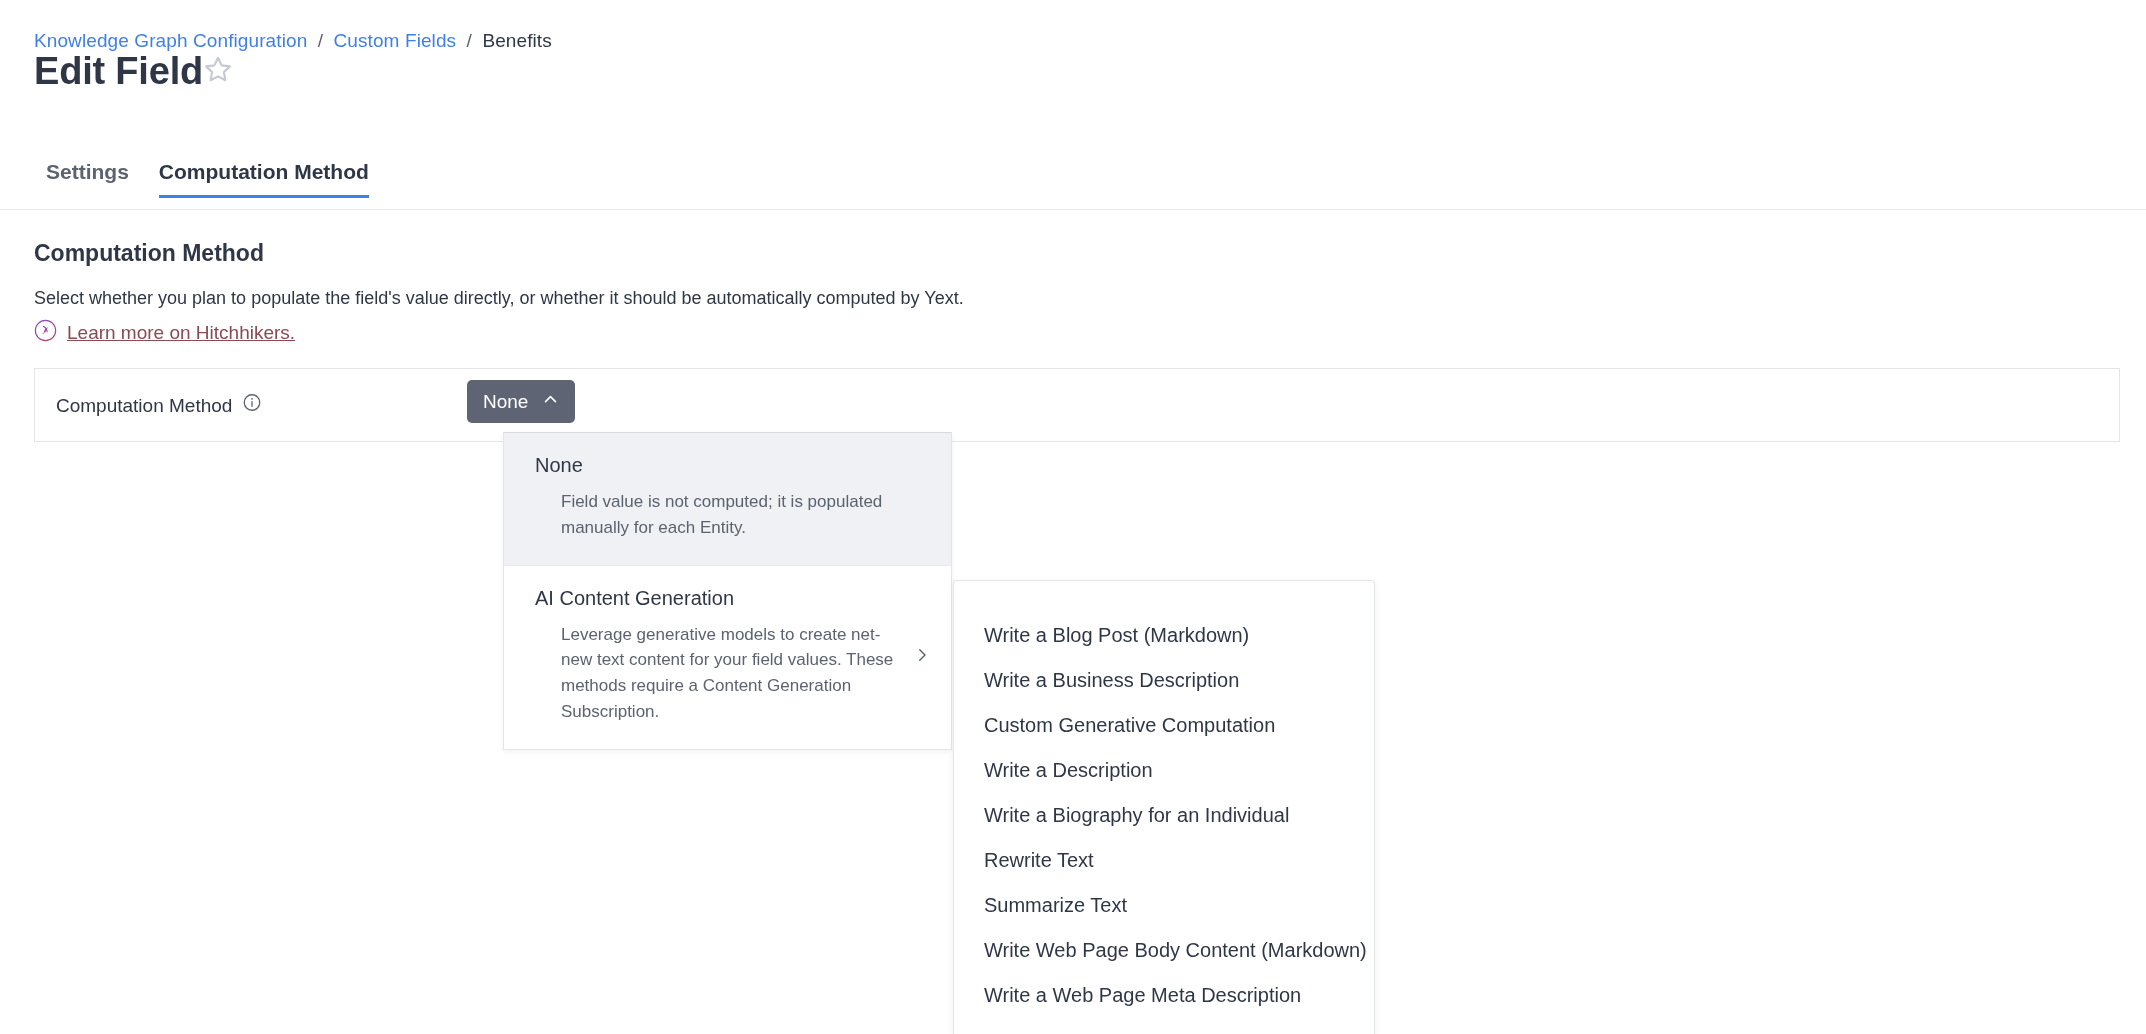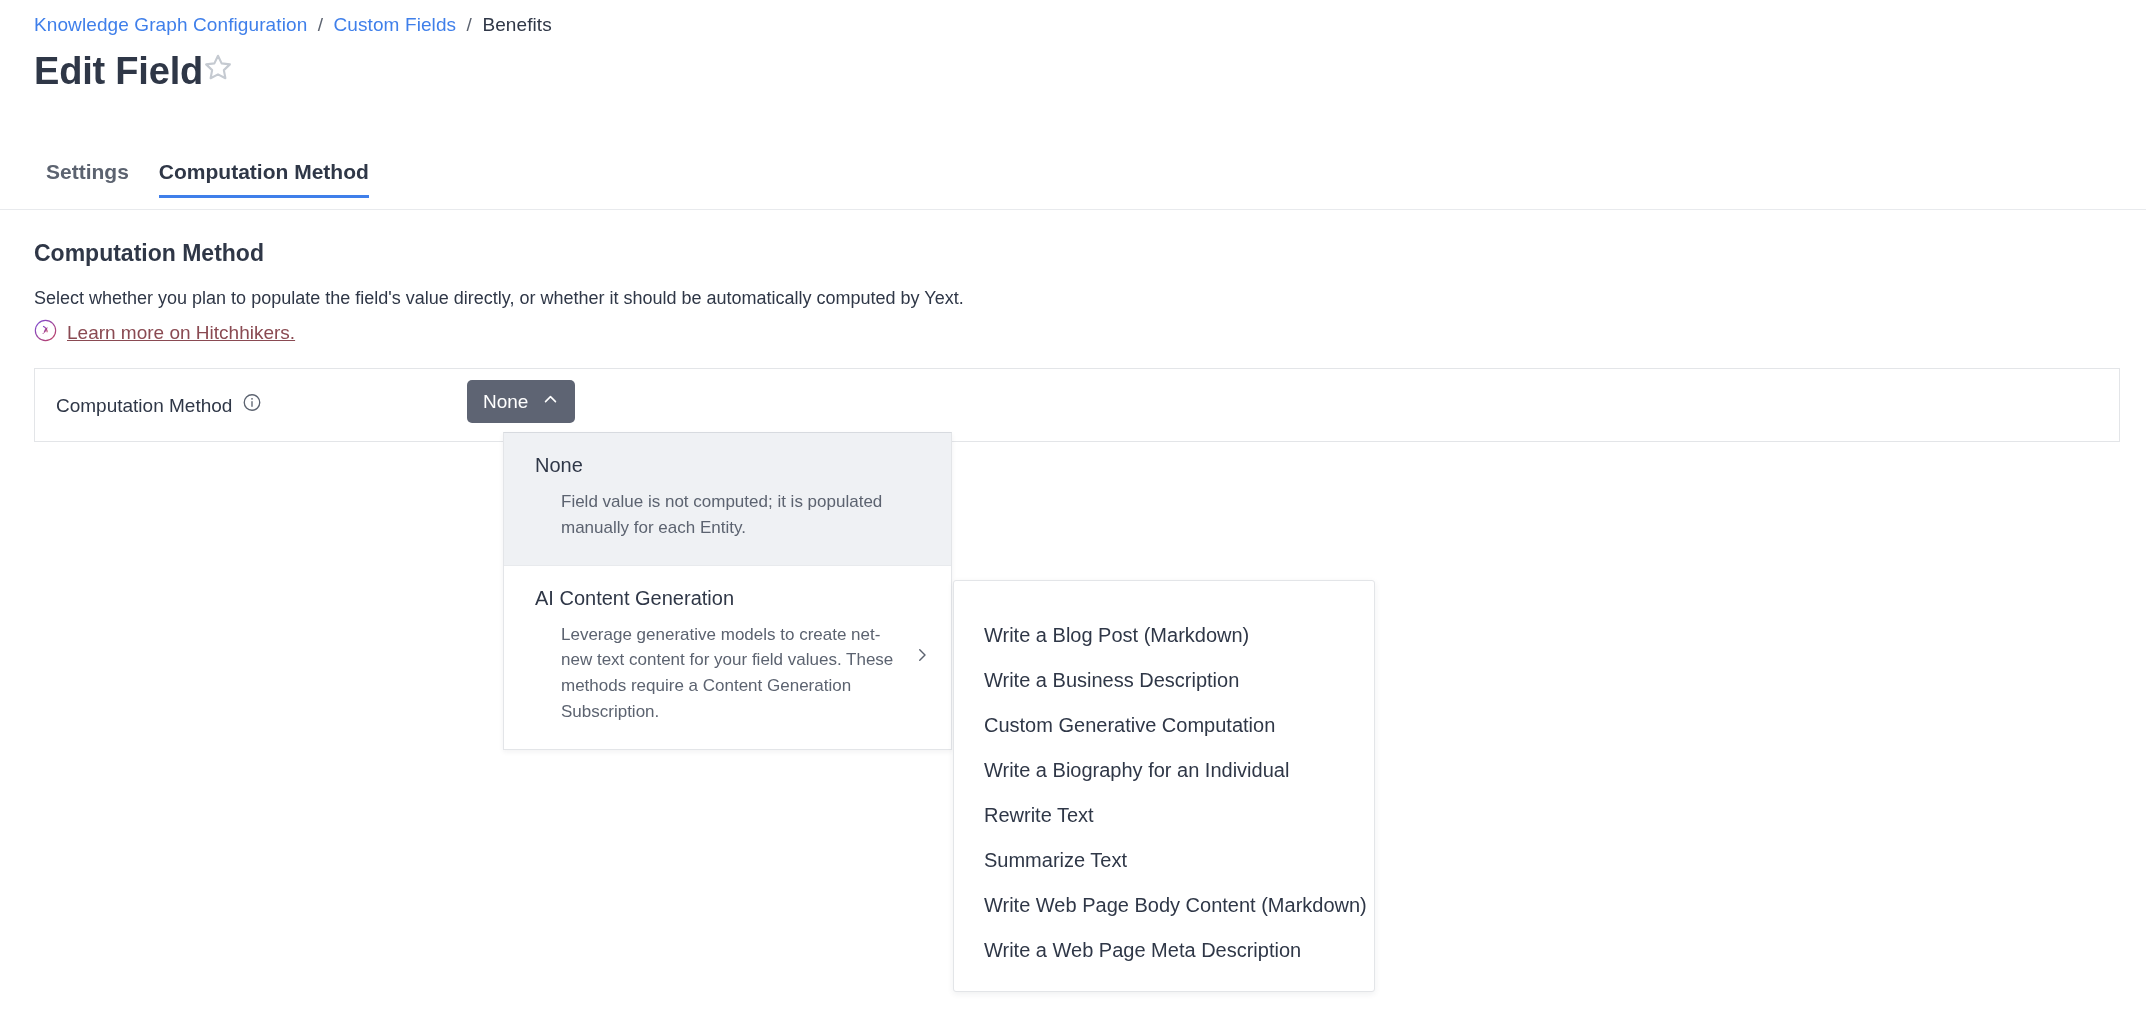--- a/index.html
+++ b/index.html
@@ -18,21 +18,21 @@
     width: 2146px;
     height: 1034px;
     overflow: hidden;
     background: #ffffff;
   }
 
   
   .breadcrumb {
     position: absolute;
     left: 34px;
-    top: 14px;
+    top: 30px;
     font-size: 19px;
     color: #2f3747;
     letter-spacing: 0.1px;
     white-space: nowrap;
   }
   .breadcrumb a {
     color: #3f7fea;
     text-decoration: none;
   }
   .breadcrumb .sep {
@@ -40,21 +40,21 @@
     margin: 0 5px;
   }
   .breadcrumb .current { color: #2f3747; }
 
   
   .title-row {
     position: absolute;
     left: 34px;
     top: 52px;
     display: flex;
-    align-items: flex-start;
+    align-items: center;
   }
   .page-title {
     font-size: 38px;
     font-weight: bold;
     color: #2f3747;
     line-height: 1;
     letter-spacing: -0.2px;
   }
   .star-icon { display: block; }
 
@@ -308,20 +308,21 @@
         </svg>
       </span>
     </div>
 
   </div>
 
   <div class="submenu-panel">
     <div class="submenu-item">Write a Blog Post (Markdown)</div>
     <div class="submenu-item">Write a Business Description</div>
     <div class="submenu-item">Custom Generative Computation</div>
+    <div class="submenu-item">Write a Description</div>
     <div class="submenu-item">Write a Biography for an Individual</div>
     <div class="submenu-item">Rewrite Text</div>
     <div class="submenu-item">Summarize Text</div>
     <div class="submenu-item">Write Web Page Body Content (Markdown)</div>
     <div class="submenu-item">Write a Web Page Meta Description</div>
   </div>
 
 </div>
 
 </body></html>

